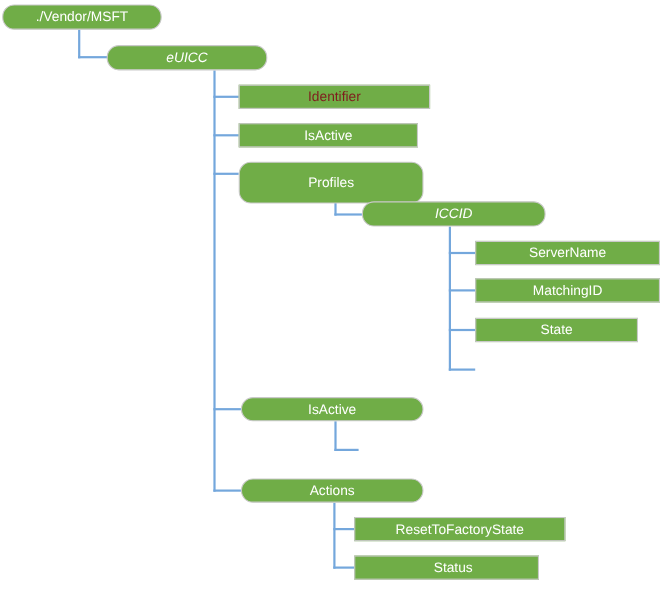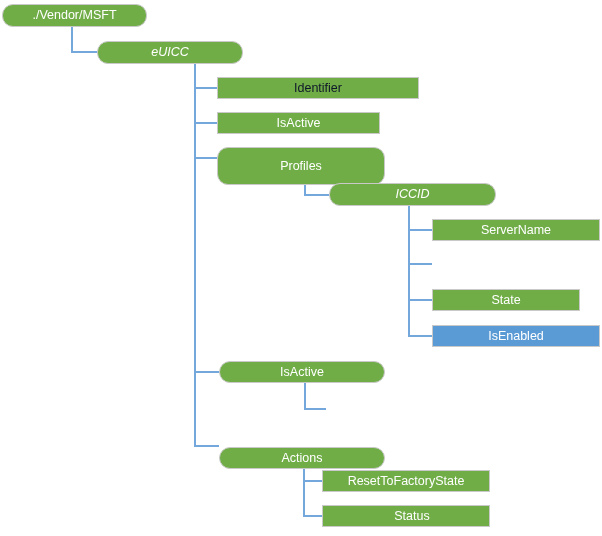--- a/index.html
+++ b/index.html
@@ -53,24 +53,24 @@
     <div class="connector" style="left: 408px; top: 263px; width: 24px; height: 2px; background: rgb(116, 167, 220);"></div>
     <div class="connector" style="left: 408px; top: 299px; width: 24px; height: 2px; background: rgb(116, 167, 220);"></div>
     <div class="connector" style="left: 408px; top: 335px; width: 24px; height: 2px; background: rgb(116, 167, 220);"></div>
     <div class="connector" style="left: 304px; top: 383px; width: 2px; height: 27px; background: rgb(116, 167, 220);"></div>
     <div class="connector" style="left: 304px; top: 408px; width: 22px; height: 2px; background: rgb(116, 167, 220);"></div>
     <div class="connector" style="left: 303px; top: 457px; width: 2px; height: 60px; background: rgb(116, 167, 220);"></div>
     <div class="connector" style="left: 303px; top: 480px; width: 19px; height: 2px; background: rgb(116, 167, 220);"></div>
     <div class="connector" style="left: 303px; top: 515px; width: 19px; height: 2px; background: rgb(116, 167, 220);"></div>
     <div class="node pill" style="left: 2px; top: 4px; width: 145px; height: 23px; background: rgb(112, 173, 71); color: rgb(255, 255, 255); border-color: rgb(201, 201, 201);">./Vendor/MSFT</div>
     <div class="node pill italic" style="left: 97px; top: 41px; width: 146px; height: 23px; background: rgb(112, 173, 71); color: rgb(255, 255, 255); border-color: rgb(201, 201, 201);">eUICC</div>
-    <div class="node rect" style="left: 217px; top: 77px; width: 202px; height: 22px; background: rgb(112, 173, 71); color: #0f172a; border-color: rgb(201, 201, 201);">Identifier</div>
+    <div class="node rect" style="left: 217px; top: 77px; width: 174px; height: 22px; background: rgb(112, 173, 71); color: #7f1d1d; border-color: rgb(201, 201, 201);">Identifier</div>
     <div class="node rect" style="left: 217px; top: 112px; width: 163px; height: 22px; background: rgb(112, 173, 71); color: rgb(255, 255, 255); border-color: rgb(201, 201, 201);">IsActive</div>
     <div class="node pill" style="left: 217px; top: 147px; width: 168px; height: 38px; background: rgb(112, 173, 71); color: rgb(255, 255, 255); border-color: rgb(201, 201, 201);">Profiles</div>
     <div class="node pill italic" style="left: 329px; top: 183px; width: 167px; height: 23px; background: rgb(112, 173, 71); color: rgb(255, 255, 255); border-color: rgb(201, 201, 201);">ICCID</div>
     <div class="node rect" style="left: 432px; top: 219px; width: 168px; height: 22px; background: rgb(112, 173, 71); color: rgb(255, 255, 255); border-color: rgb(201, 201, 201);">ServerName</div>
+    <div class="node rect" style="left: 432px; top: 253px; width: 168px; height: 22px; background: rgb(112, 173, 71); color: rgb(255, 255, 255); border-color: rgb(201, 201, 201);">MatchingID</div>
     <div class="node rect" style="left: 432px; top: 289px; width: 148px; height: 22px; background: rgb(112, 173, 71); color: rgb(255, 255, 255); border-color: rgb(201, 201, 201);">State</div>
-    <div class="node rect" style="left: 432px; top: 325px; width: 168px; height: 22px; background: rgb(91, 155, 213); color: rgb(255, 255, 255); border-color: rgb(201, 201, 201);">IsEnabled</div>
     <div class="node pill" style="left: 219px; top: 361px; width: 166px; height: 22px; background: rgb(112, 173, 71); color: rgb(255, 255, 255); border-color: rgb(201, 201, 201);">IsActive</div>
-    <div class="node pill" style="left: 219px; top: 435px; width: 166px; height: 22px; background: rgb(112, 173, 71); color: rgb(255, 255, 255); border-color: rgb(201, 201, 201); margin-top: 12px;">Actions</div>
-    <div class="node rect" style="left: 322px; top: 470px; width: 168px; height: 22px; background: rgb(112, 173, 71); color: rgb(255, 255, 255); border-color: rgb(201, 201, 201);">ResetToFactoryState</div>
+    <div class="node pill" style="left: 219px; top: 435px; width: 166px; height: 22px; background: rgb(112, 173, 71); color: rgb(255, 255, 255); border-color: rgb(201, 201, 201);">Actions</div>
+    <div class="node rect" style="left: 322px; top: 470px; width: 192px; height: 22px; background: rgb(112, 173, 71); color: rgb(255, 255, 255); border-color: rgb(201, 201, 201);">ResetToFactoryState</div>
     <div class="node rect" style="left: 322px; top: 505px; width: 168px; height: 22px; background: rgb(112, 173, 71); color: rgb(255, 255, 255); border-color: rgb(201, 201, 201); padding-left: 12px;">Status</div>
   </div>
 
 </body></html>

